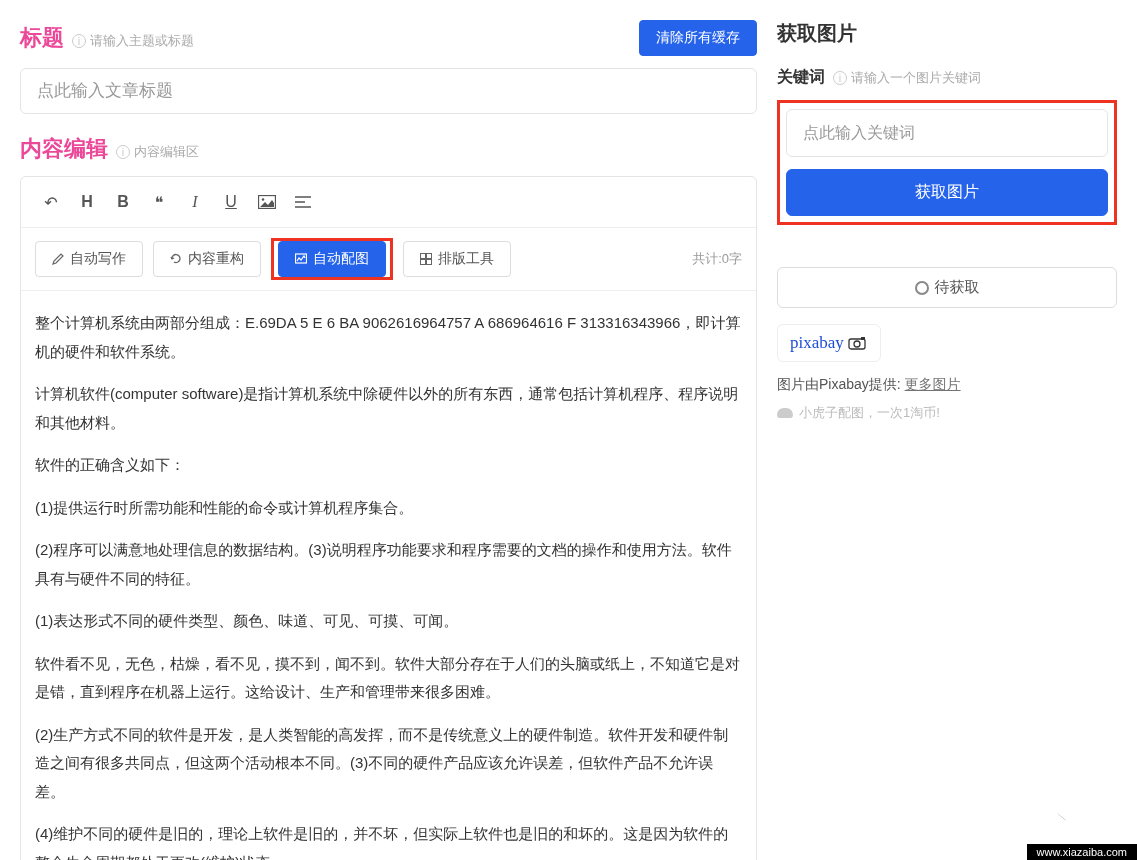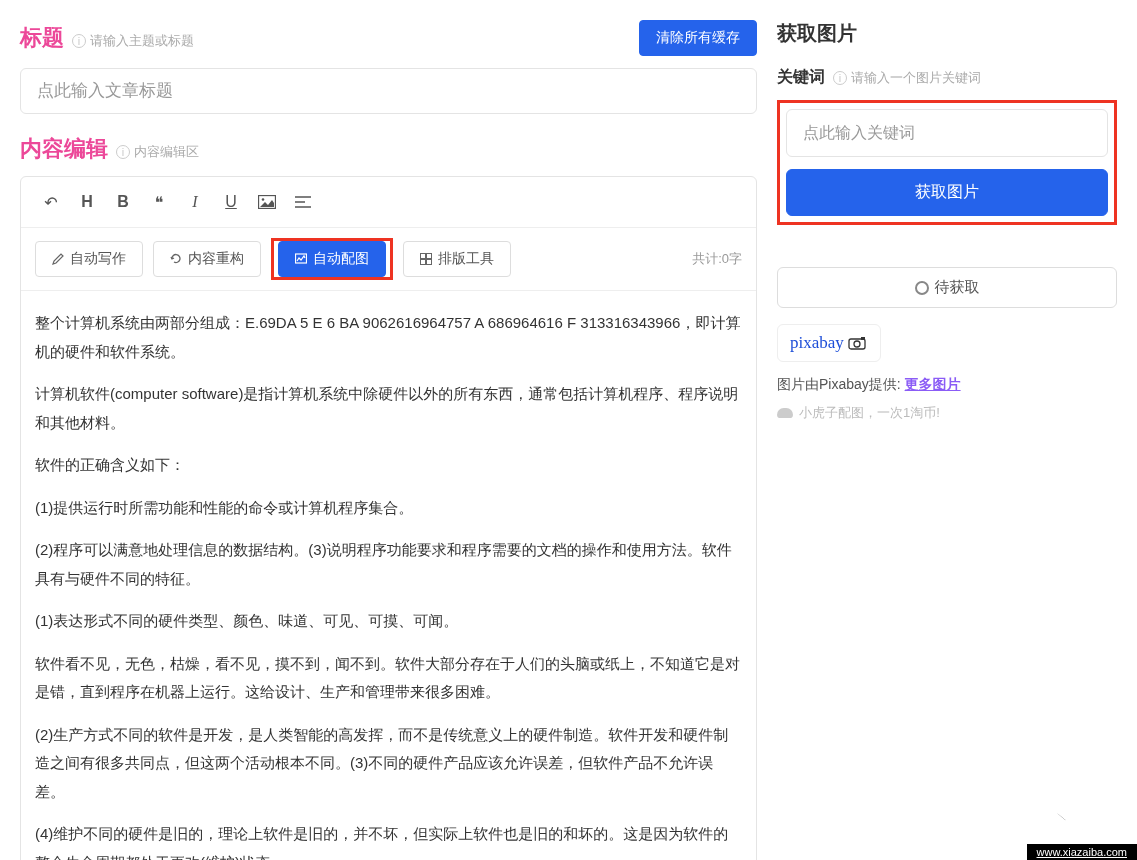--- a/index.html
+++ b/index.html
@@ -35,26 +35,26 @@
 .sidebar-label-row { display: flex; align-items: baseline; gap: 8px; margin-bottom: 12px; }
 .sidebar-label { font-size: 16px; font-weight: 700; color: #333; }
 .sidebar-hint { font-size: 13px; color: #aaa; display: flex; align-items: center; gap: 4px; }
 .highlight-area { border: 3px solid #e32; padding: 6px; margin-bottom: 14px; }
 .keyword-input { width: 100%; border: 1px solid #e4e4e4; border-radius: 6px; padding: 14px 16px; font-size: 16px; color: #8b5cf6; margin-bottom: 12px; }
 .keyword-input::placeholder { color: #999; }
 
 .pixabay-card { border: 1px solid #eee; border-radius: 6px; padding: 8px 12px; display: inline-flex; align-items: center; margin-bottom: 14px; }
 .pixabay-logo { font-family: Georgia, serif; font-size: 17px; color: #1d4ed8; display: flex; align-items: center; gap: 4px; }
 .info-row { font-size: 14px; color: #555; margin-bottom: 10px; }
-.link { color: #8b5cf6; text-decoration: underline; font-weight: bold; }
+.link { color: #737373; text-decoration: underline; }
 .footer-hint { font-size: 13px; color: #bbb; display: flex; align-items: center; gap: 6px; }
 
 .watermark { position: absolute; right: 0; bottom: 0; display: flex; flex-direction: column; align-items: flex-end; }
 .wm-top { font-size: 36px; font-weight: 900; color: #111; -webkit-text-stroke: 2px #fff; letter-spacing: -2px; font-style: italic; }
-.wm-bot { background: #000; color: #fff; font-size: 11px; padding: 2px 10px; text-decoration: underline; }
+.wm-bot { background: #000; color: #fff; font-size: 11px; padding: 2px 10px; }
 
 .circle-icon { width: 14px; height: 14px; border: 2px solid #888; border-radius: 50%; display: inline-block; }
 .cloud-icon { width: 16px; height: 10px; background: #ccc; border-radius: 8px 8px 4px 4px; display: inline-block; position: relative; }
 </style>
 </head>
 <body>
 
 <div class="container">
 
   <div class="main">

